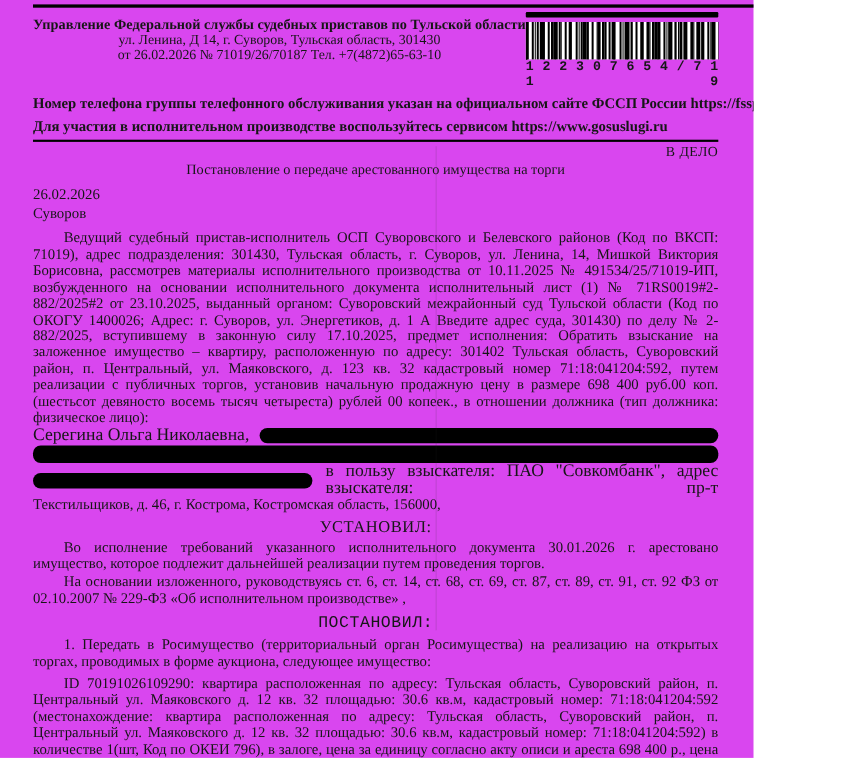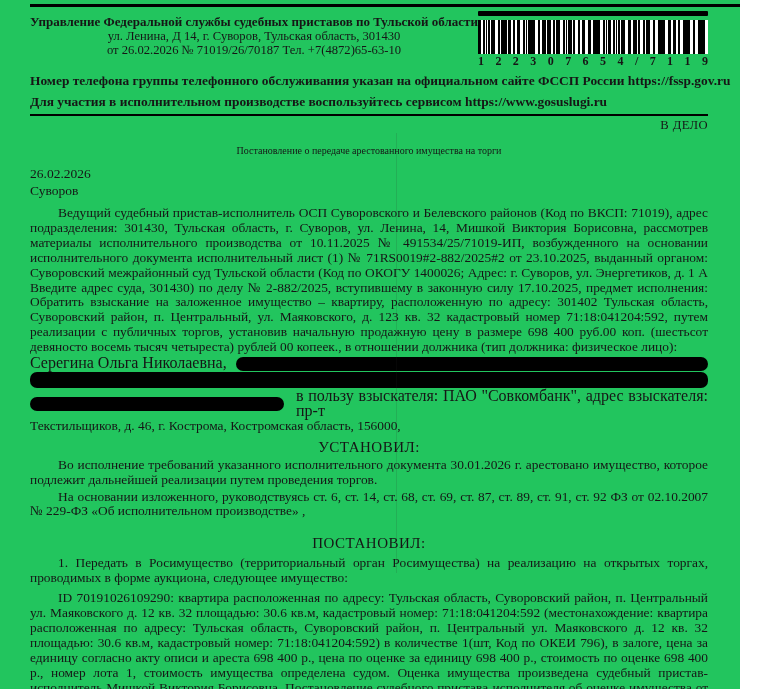--- a/index.html
+++ b/index.html
@@ -1,49 +1,49 @@
 <!DOCTYPE html>
 <html><head>
 <meta charset="utf-8">
 <style>
   html,body{margin:0;padding:0;background:#ffffff;}
   body{width:784px;height:689px;font-family:"Liberation Serif","DejaVu Serif",serif;color:#161616;}
-  .page{position:relative;width:740px;height:689px;background:#22c55e;overflow:hidden;
+  .page{position:relative;width:685px;height:689px;background:#d946ef;overflow:hidden;
         padding:5px 32px 0 30px;box-sizing:border-box;}
   
   .top-rule{position:absolute;top:4px;left:30px;width:726px;height:3px;background:#000;}
   .fold-line{position:absolute;left:396px;top:133px;width:1px;height:440px;background:rgba(40,40,40,.14);}
   
   .header-row{display:flex;justify-content:space-between;align-items:flex-start;margin-top:6px;}
   .letterhead{width:452px;text-align:center;padding-top:3px;}
   .org1{font-weight:bold;font-size:13px;line-height:15px;white-space:nowrap;}
   .org2{font-weight:bold;font-size:13.5px;line-height:15px;}
   .addr,.ref{font-size:12.6px;line-height:14px;}
   .barcode-block{width:292px;}
   .barcode-top{height:5px;background:#000;margin-bottom:4px;border-radius:1px;}
   .barcode-bars{height:34px;background-color:#fff;background-image:
       repeating-linear-gradient(90deg,#000 0 2px,transparent 2px 5px),
       repeating-linear-gradient(90deg,#000 0 1px,transparent 1px 8px),
       repeating-linear-gradient(90deg,#000 0 3px,transparent 3px 13px),
       repeating-linear-gradient(90deg,#000 0 1px,transparent 1px 23px);}
-  .barcode-digits{font-family:Liberation Serif, serif;font-weight:bold;
+  .barcode-digits{font-family:Liberation Mono, monospace;font-weight:bold;
       font-size:12px;line-height:13px;margin-top:1px;text-align:justify;text-align-last:justify;}
   .notice{font-weight:bold;font-size:13.4px;line-height:16px;margin-top:5px;white-space:nowrap;}
   .mid-rule{height:2px;background:#000;margin-top:4px;}
   .stamp{text-align:right;font-size:12.6px;line-height:14px;margin-top:2px;letter-spacing:.4px;}
   
-  .title{text-align:center;font-size:10px;line-height:17px;margin-top:10px;}
+  .title{text-align:center;font-size:13px;line-height:17px;}
   .dateline{display:flex;justify-content:space-between;font-size:13.5px;line-height:17px;margin-top:6px;flex-direction:column;}
   .para{font-size:13.4px;line-height:14.9px;text-align:justify;margin:0;}
   .indent{text-indent:28px;}
   .mt-p1{margin-top:7px;}
   .mt-2{margin-top:2px;} .mt-4{margin-top:4px;} .mt-5{margin-top:5px;}
   .heading{text-align:center;font-size:15px;line-height:17px;letter-spacing:.5px;}
   .h1m{margin-top:5px;margin-bottom:2px;}
-  .h2m{margin-top:16px;margin-bottom:3px;}
+  .h2m{margin-top:6px;margin-bottom:3px;font-family:Liberation Mono, monospace;}
   
   .rline{display:flex;align-items:center;font-size:16px;line-height:14.9px;}
   .redact{background:#000;border-radius:7px;}
   .rA{margin-top:1px;}
   .rA .rtext{white-space:nowrap;}
   .rA .redact{flex:1;height:14px;margin-left:9px;}
   .rB{height:16px;margin-top:1px;width:100%;}
   .rC{margin-top:1px;}
   .rC .redact{width:254px;height:14px;margin-right:12px;flex:none;}
   .rC .rtext{flex:1;text-align:justify;text-align-last:justify;}

